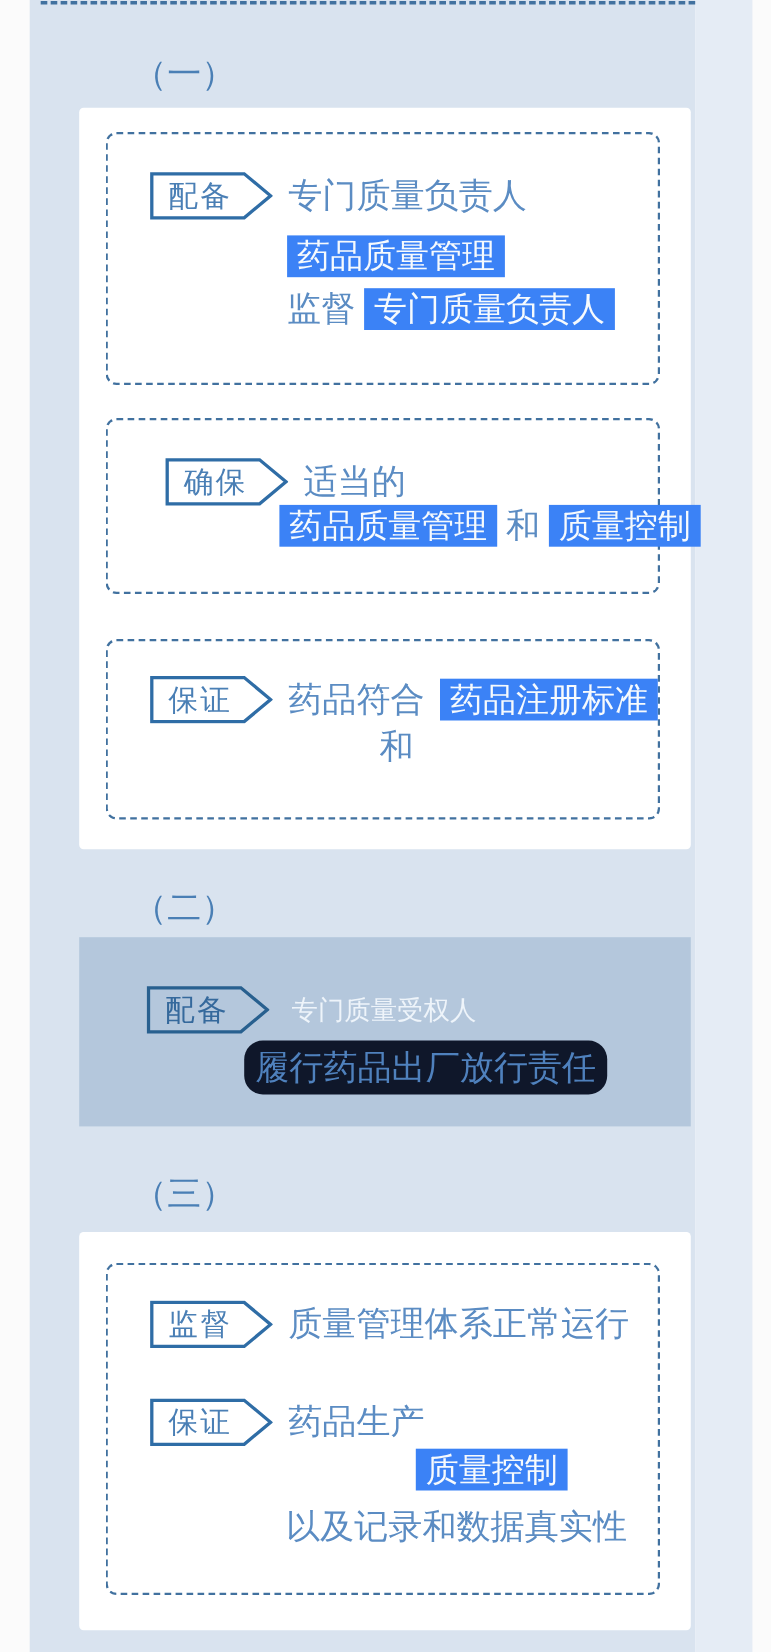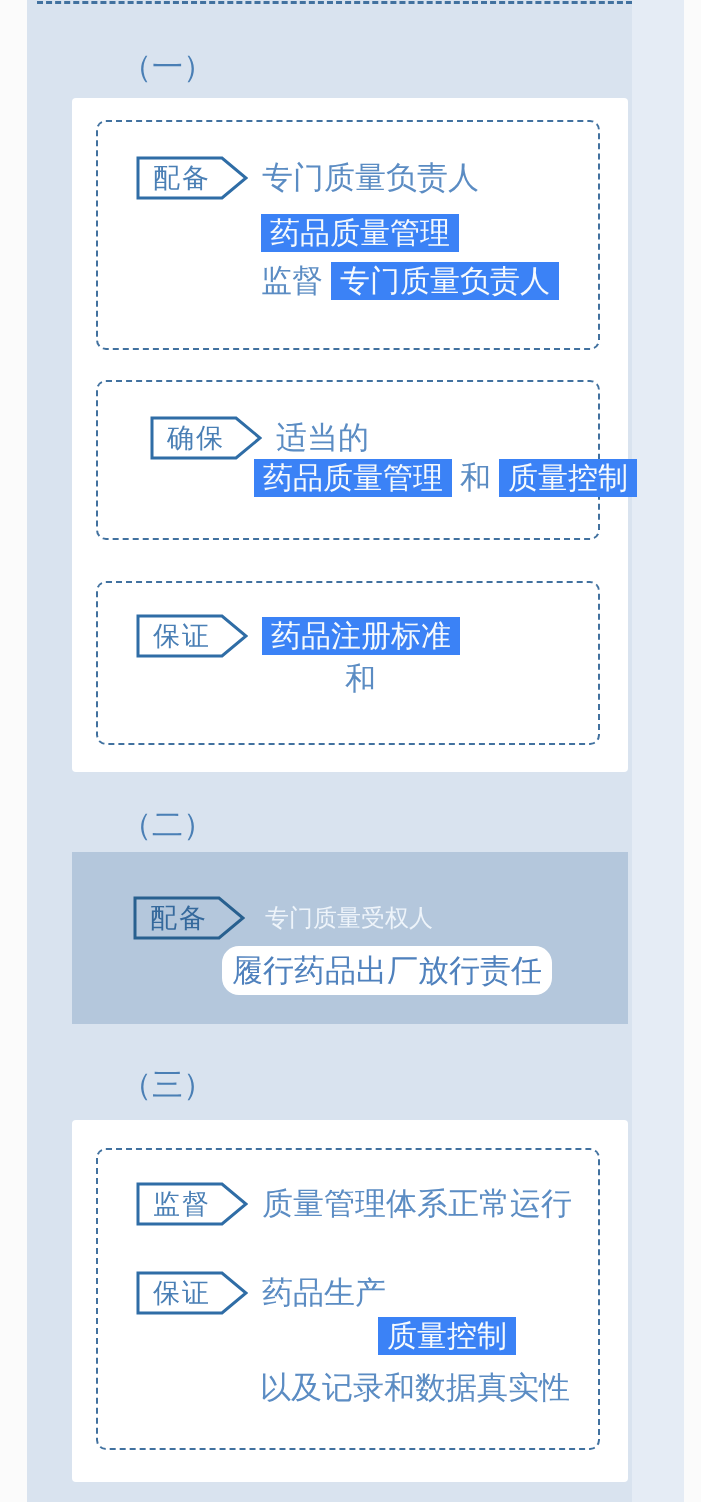--- a/index.html
+++ b/index.html
@@ -32,21 +32,21 @@
   .tag--dark .tag-text{color:#35699c;}
 
   .btxt{font-size:31px;color:#5b8cc3;text-align:right;}
   .hl{
     background:#3b82f6;color:#f6fafd;font-size:30px;height:38px;
     display:flex;align-items:center;padding:0 9px;flex:0 0 auto;
   }
   .white-txt{font-size:24px;color:#eef4fa;}
   .panel2{position:absolute;left:72px;background:#b4c7dc;}
   .pill{
-    position:absolute;background:#ffffff;border-radius:17px;
+    position:absolute;background:#0f172a;border-radius:17px;
     display:flex;align-items:center;justify-content:center;
     font-size:31px;color:#4f81bd;white-space:nowrap;
   }
 </style>
 </head>
 <body>
 
 <div class="canvas">
   <div class="bg-main"></div>
   <div class="bg-strip"></div>
@@ -93,20 +93,21 @@
     </div>
 
     <div class="dashed-box" style="top:483px;height:160px">
       <div class="row" style="top:31px;left:15px;gap:14px">
         <span class="tag">
           <svg viewBox="0 0 112 44">
             <polygon points="2,2 86,2 110,22 86,42 2,42"></polygon>
           </svg>
           <span class="tag-text">保证</span>
         </span>
+        <span class="btxt">药品符合</span>
         <span class="hl">药品注册标准</span>
       </div>
       <div class="row row--slim" style="top:76px;left:224px">
         <span class="btxt">和</span>
       </div>
     </div>
   </div>
 
   <div class="sec-num" style="top:804px">（二）</div>
 

